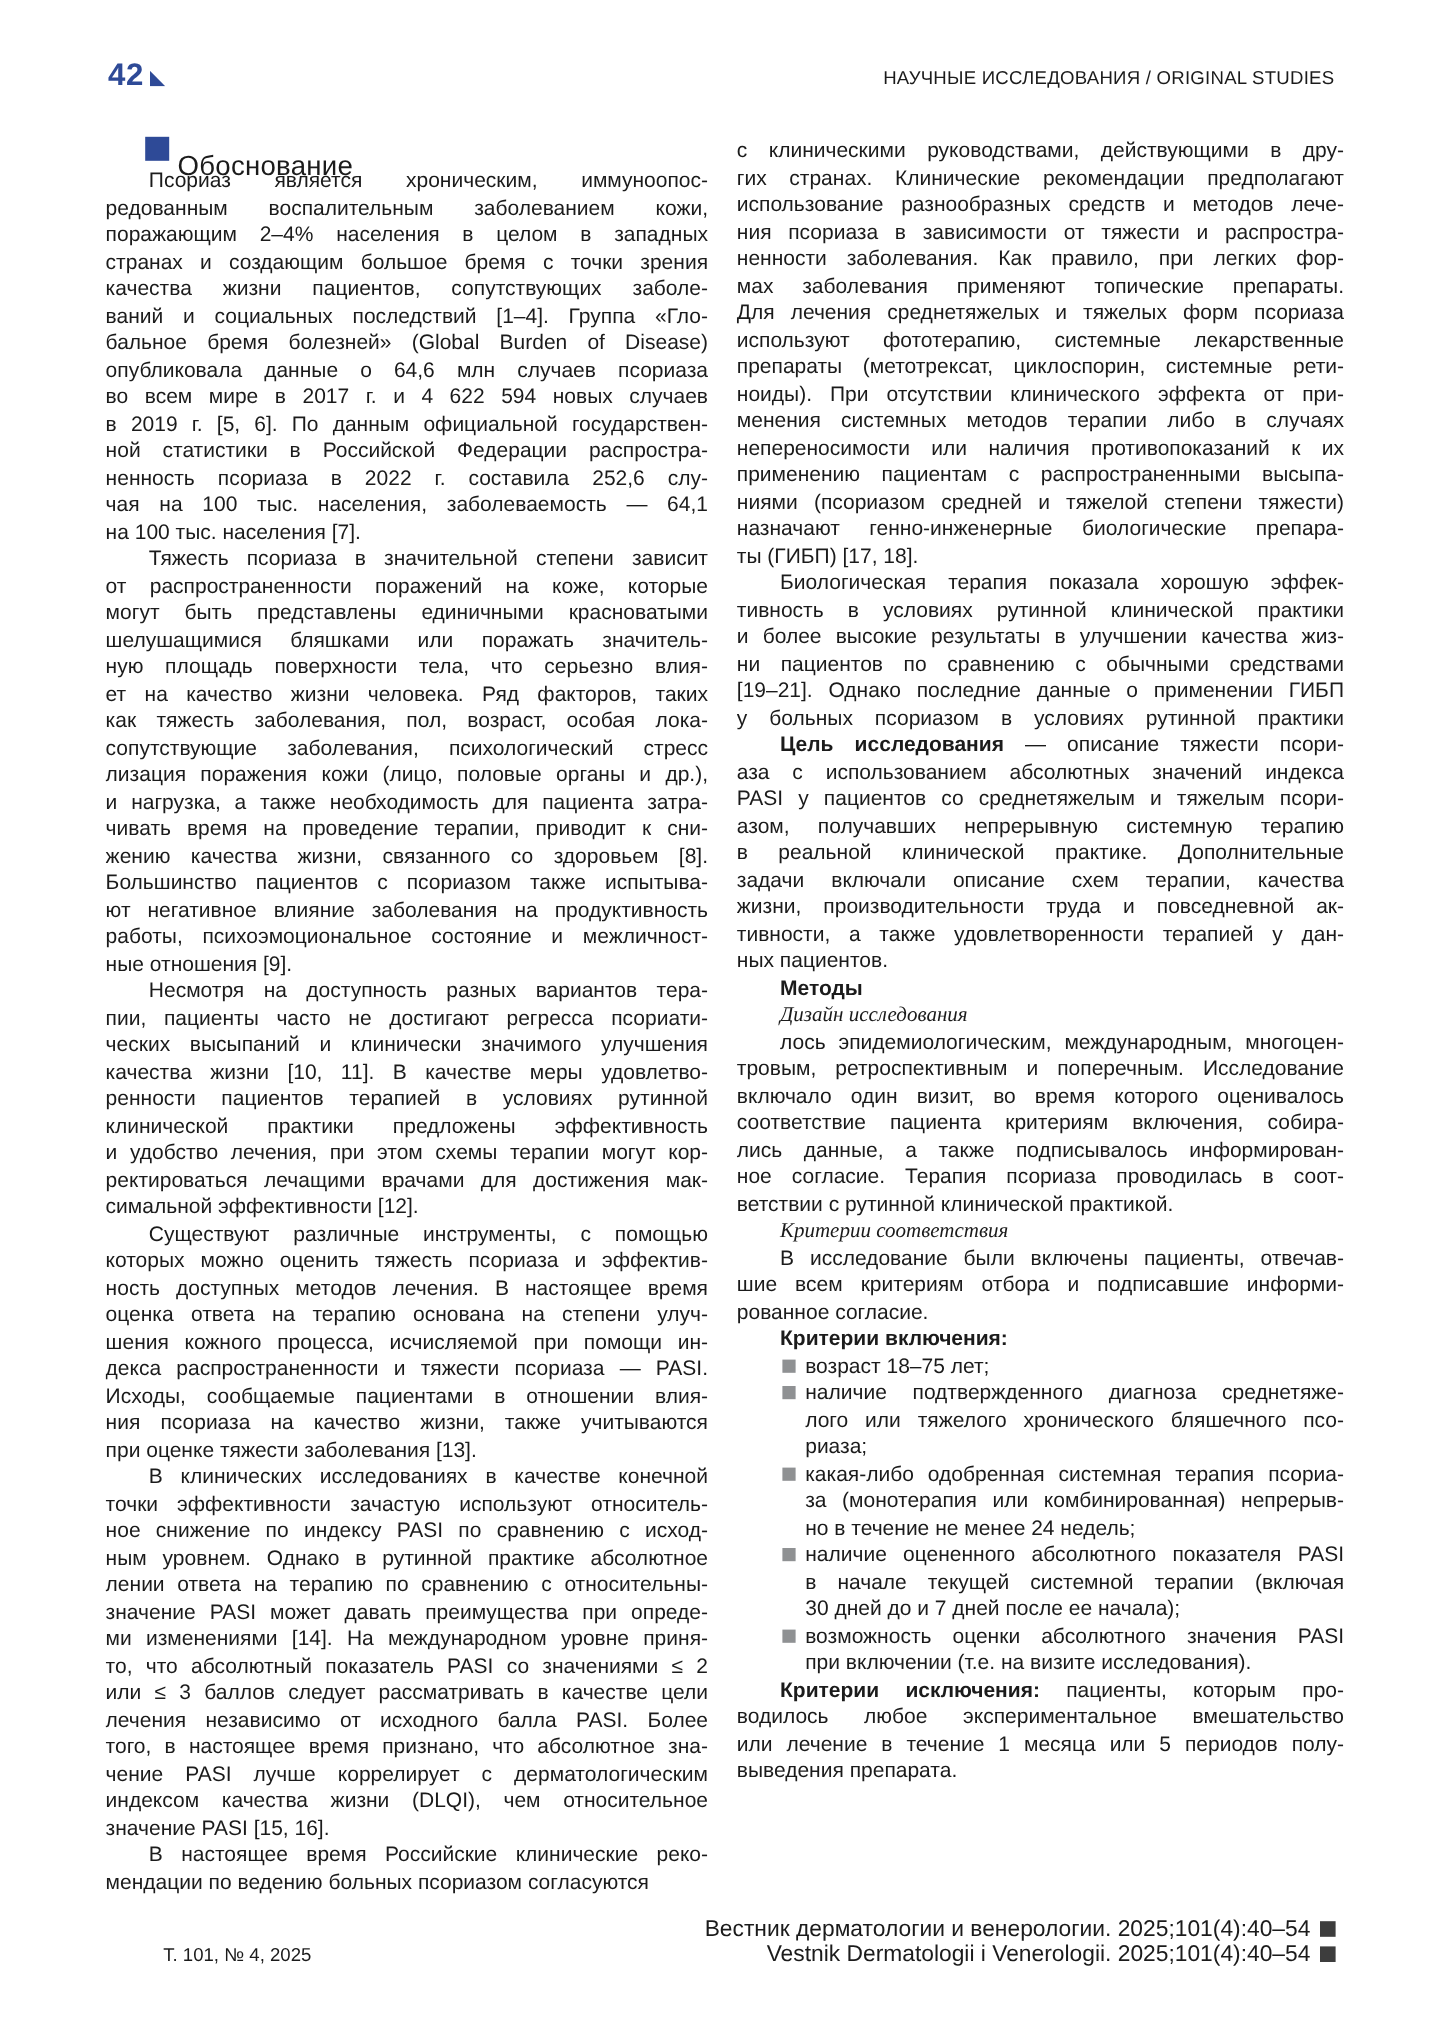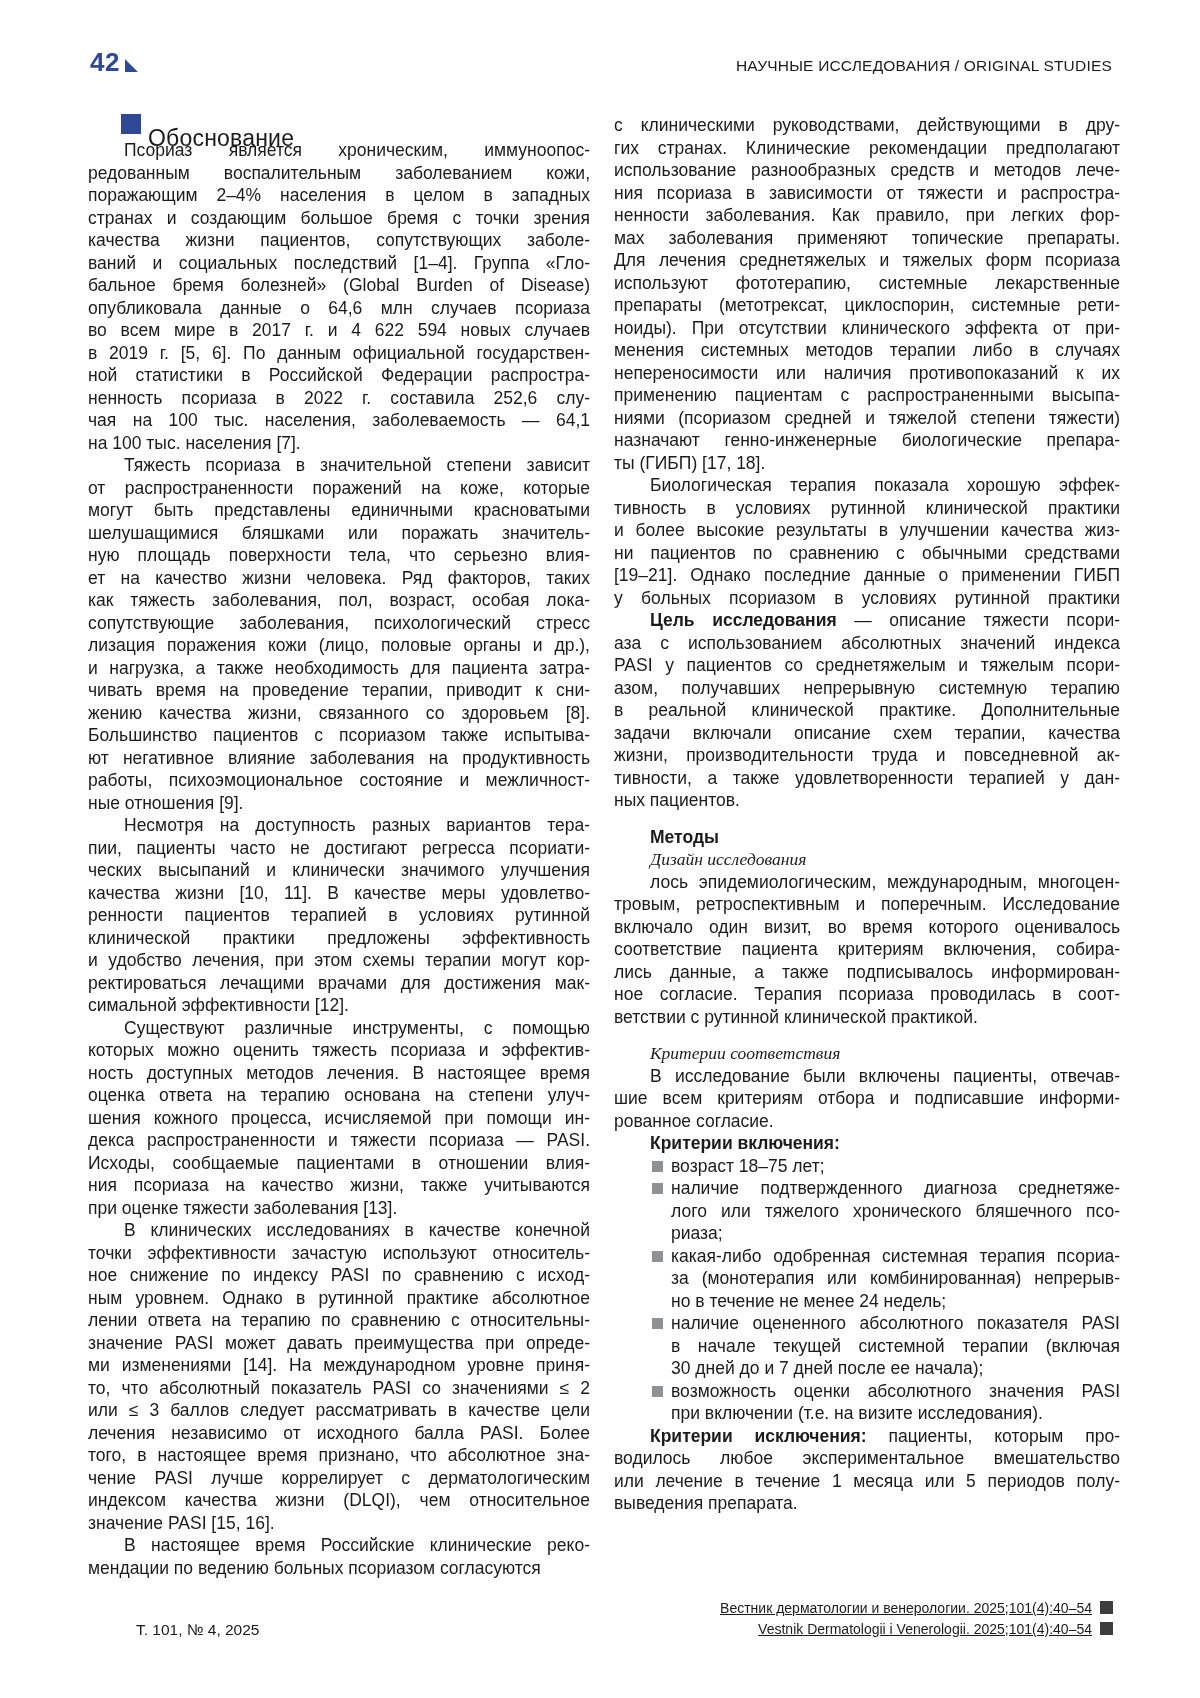--- a/index.html
+++ b/index.html
@@ -26,31 +26,31 @@
   .blue-sq { width:20px; height:20px; background:#2e4a97; flex:none; }
   .sec-title { font-weight:normal; font-size:23px; margin-left:7px; letter-spacing:0.2px;margin-top:28px; }
 
   .pline { line-height:22.5px; height:22.5px; overflow:hidden;
            text-align:justify; text-align-last:justify; }
   .pline.last { text-align-last:left; }
   .ind > .pline:first-child { text-indent:36px; }
 
   .h-bold   { font-weight:bold; padding-left:36px; line-height:22.5px; height:22.5px; }
   .h-italic { font-style:italic; padding-left:36px; line-height:22.5px; height:22.5px;font-family:Liberation Serif, serif; }
-  .mt { margin-top:14px; }
+  .mt { }
 
   .bullet { display:flex; padding-left:38px; }
   .bullet .sq { flex:none; width:11px; height:11px; background:#8f9193; margin:6px 8px 0 0; }
   .btext { flex:1; min-width:0; }
 
   .rich b { font-weight:bold; }
 
   
   .footer-left { position:absolute; left:88px; top:1621px; font-size:15.5px;margin-left:48px; }
-  .footer-right { position:absolute; right:87px; top:1597px; font-size:14px;text-decoration:underline; }
+  .footer-right { position:absolute; right:87px; top:1597px; font-size:19px; }
   .frow { display:flex; justify-content:flex-end; align-items:center; height:21px; }
   .frow span.ftext { display:inline-block; }
   .fsq { flex:none; width:13px; height:13px; background:#3d3d3d; margin-left:8px; }
 </style>
 </head>
 <body>
 
 <div class="pagehead">
   <div class="pagenum-wrap">
     <span class="pagenum">42</span>

